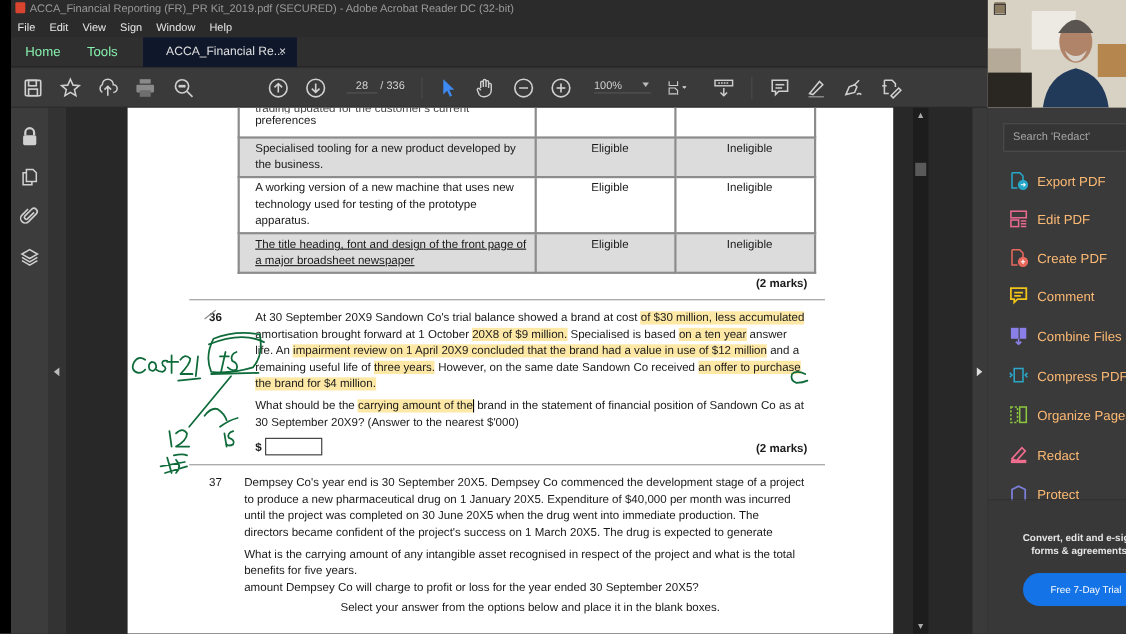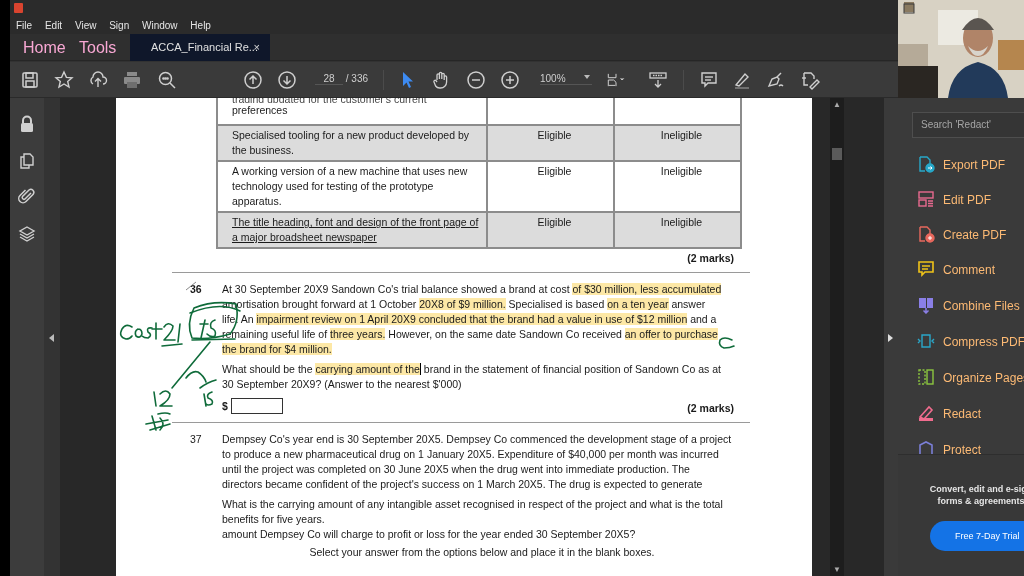--- a/index.html
+++ b/index.html
@@ -3,21 +3,21 @@
   <meta charset="utf-8">
   <style>
     * { box-sizing: border-box; margin: 0; padding: 0; }
     html, body { width: 1024px; height: 576px; overflow: hidden; background: #000; font-family: "Liberation Sans", sans-serif; }
     .app { position: absolute; left: 10px; top: 0; width: 888px; height: 576px; background: #323232; }
     .titlebar { position: absolute; left: 0; top: 0; width: 888px; height: 18px; background: #2b2b2b; color: #9a9a9a; font-size: 10px; line-height: 18px; padding-left: 4px; white-space: nowrap; overflow: hidden; }
     .titlebar .pdf-ic { display: inline-block; width: 9px; height: 10px; background: #d9442f; border-radius: 1px; vertical-align: -1px; margin-right: 4px; }
     .menubar { position: absolute; left: 0; top: 18px; width: 888px; height: 16px; background: #2b2b2b; font-size: 10px; line-height: 16px; color: #e6e6e6; padding-left: 6px; }
     .menubar span { margin-right: 10px; }
     .tabbar { position: absolute; left: 0; top: 34px; width: 888px; height: 27px; background: #2f2f2f; border-bottom: 1px solid #262626; }
-    .tabbar .tab { position: absolute; top: 0; height: 27px; line-height: 27px; font-size: 16px; color: #f9a8d4; }
+    .tabbar .tab { position: absolute; top: 0; height: 27px; line-height: 27px; font-size: 12px; color: #86efac; }
     .tabbar .doc-tab { background: #0f172a; color: #e0e0e0; padding-left: 21px; width: 140px; font-size: 11px; }
     .tabbar .doc-tab .close { position: absolute; right: 10px; top: 0; color: #dcdcdc; font-size: 11px; }
     .toolbar { position: absolute; left: 0; top: 62px; width: 888px; height: 36px; background: #3a3a3a; border-bottom: 1px solid #2a2a2a; }
     .tb { position: absolute; top: 8px; width: 20px; height: 20px; color: #cfcfcf; }
     .tb svg { width: 20px; height: 20px; display: block; }
     .pagenum { position: absolute; left: 305px; top: 11px; font-size: 10px; color: #cfcfcf; }
     .pagenum .cur { display: inline-block; width: 28px; text-align: center; border-bottom: 1px solid #555; }
     .zoomsel { position: absolute; left: 530px; top: 11px; font-size: 10px; color: #cfcfcf; width: 52px; border-bottom: 1px solid #555; }
     .zoomsel .caret { position: absolute; right: 2px; top: 2px; width: 0; height: 0; border-left: 3px solid transparent; border-right: 3px solid transparent; border-top: 4px solid #bbb; }
     .tbsep { position: absolute; top: 8px; width: 1px; height: 20px; background: #4b4b4b; }
@@ -52,21 +52,21 @@
     .rule { position: absolute; left: 56px; width: 578px; height: 1px; background: #9a9a9a; }
     .ansbox { display: inline-block; width: 52px; height: 16px; border: 1px solid #333; vertical-align: -4px; margin-left: 3px; }
     .ink { position: absolute; left: 0; top: 0; width: 826px; height: 478px; pointer-events: none; }
   </style>
 </head>
 <body>
 
 <div class="app">
 
   <div class="titlebar">
-    <span class="pdf-ic"></span>
+    <span class="pdf-ic"></span><span>ACCA_Financial Reporting (FR)_PR  Kit_2019.pdf (SECURED) - Adobe Acrobat Reader DC (32-bit)</span>
   </div>
 
   <div class="menubar">
     <span>File</span>
     <span>Edit</span>
     <span>View</span>
     <span>Sign</span>
     <span>Window</span>
     <span>Help</span>
   </div>
@@ -263,21 +263,21 @@
           <td class="c2">Eligible</td>
           <td class="c3">Ineligible</td>
         </tr>
       </tbody>
         </table>
 
       <div class="marks" style="top:164px;">(2 marks)</div>
       <div class="rule" style="top:184px;"></div>
 
       <div class="q" style="left:74px; top:194px; font-weight:bold;">36</div>
-      <div class="q" style="left:106px; top:194px; width:520px;">
+      <div class="q" style="left:116px; top:194px; width:520px;">
         <div><span>At 30 September 20X9 Sandown Co's trial balance showed a brand at cost </span><span class="hl">of $30 million, less accumulated</span></div>
         <div><span>amortisation brought forward at 1 October </span><span class="hl">20X8 of $9 million.</span><span> Specialised is based </span><span class="hl">on a ten year</span><span> answer</span></div>
         <div><span>life. An </span><span class="hl">impairment review on 1 April 20X9 concluded that the brand had a value in use of $12 million</span><span> and a</span></div>
         <div><span>remaining useful life of </span><span class="hl">three years.</span><span> However, on the same date Sandown Co received </span><span class="hl">an offer to purchase</span></div>
         <div><span class="hl">the brand for $4 million.</span></div>
         <div style="margin-top:5px;"><span>What should be the </span><span class="hl">carrying amount of the</span><span style="border-left:1px solid #000;"></span><span> brand in the statement of financial position of Sandown Co as at</span></div>
         <div>30 September 20X9? (Answer to the nearest $'000)</div>
         <div style="margin-top:6px; font-weight:bold;"><span>$</span><span class="ansbox"></span></div>
       </div>
       <div class="marks" style="top:314px;">(2 marks)</div>

